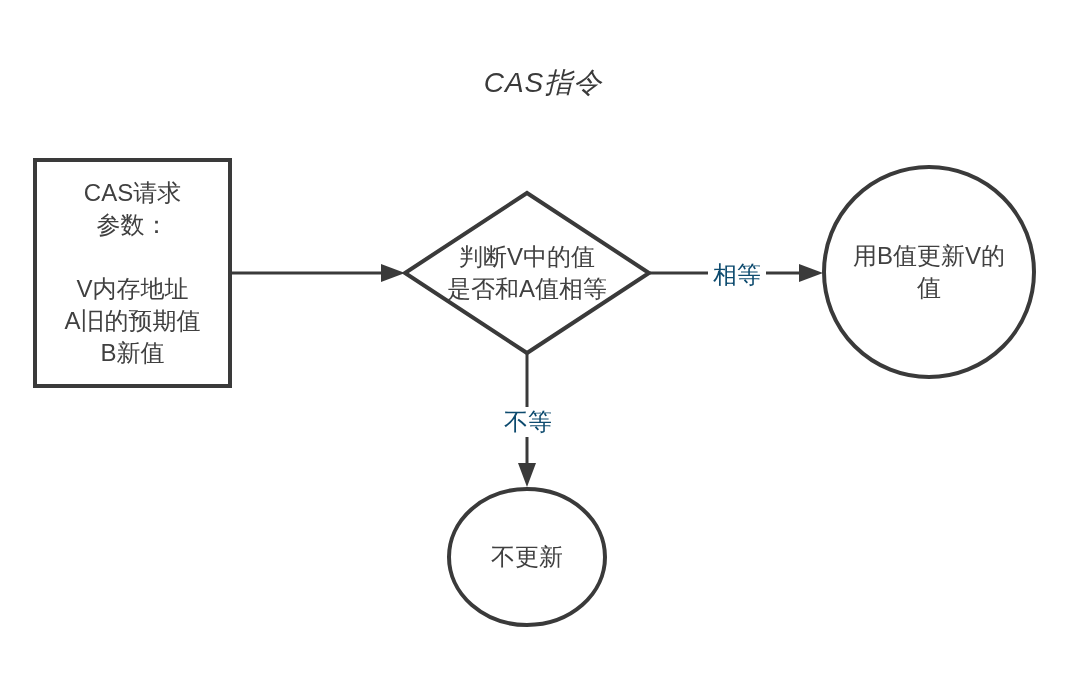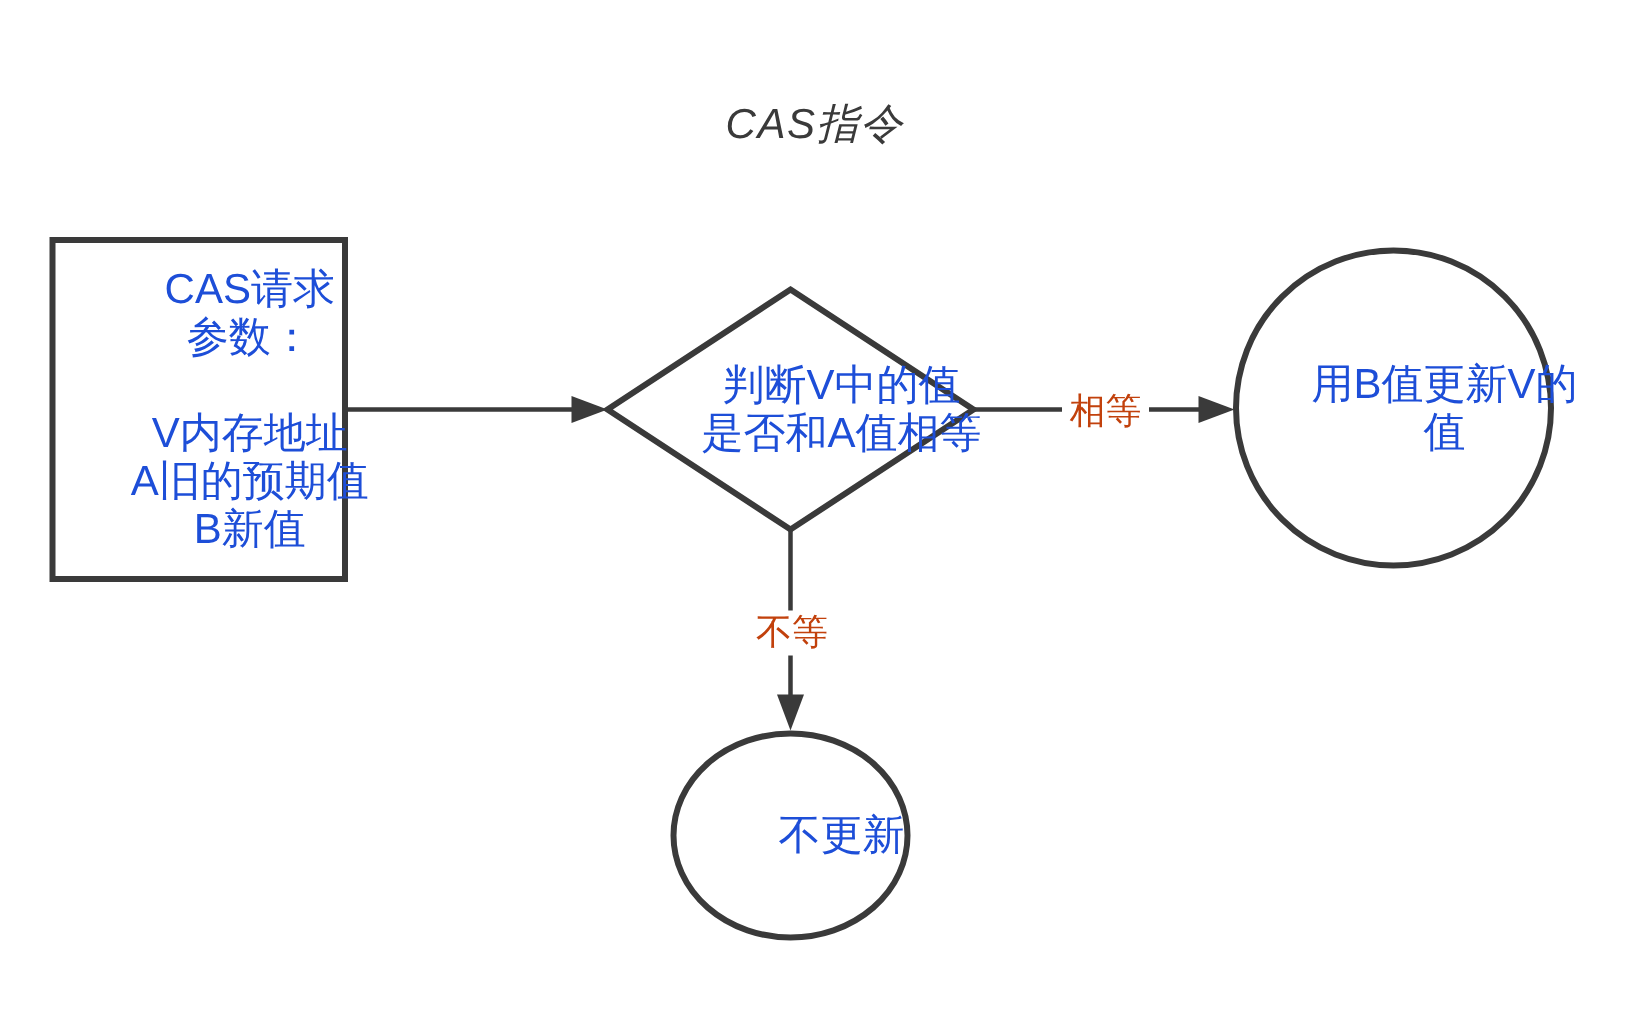--- a/index.html
+++ b/index.html
@@ -33,34 +33,33 @@
     letter-spacing: 1px;
     font-style: italic;
   }
   .node-label {
     position: absolute;
     display: flex;
     align-items: center;
     justify-content: center;
     text-align: center;
     white-space: pre-line;
-    font-size: 28px;
+    font-size: 24px;
     line-height: 32px;
-    color: #1d4ed8;
+    color: #404040;
     z-index: 2;
-    padding-left: 34px;
   }
   .edge-label {
     position: absolute;
     transform: translate(-50%, -50%);
     background: #ffffff;
     padding: 1px 5px;
     font-size: 24px;
     line-height: 28px;
-    color: #c2410c;
+    color: #0c4a6e;
     z-index: 3;
     white-space: nowrap;
   }
   .watermark {
     position: absolute;
     left: 988px;
     top: 635px;
     width: 98px;
     height: 43px;
     background: #f1f1f1;

